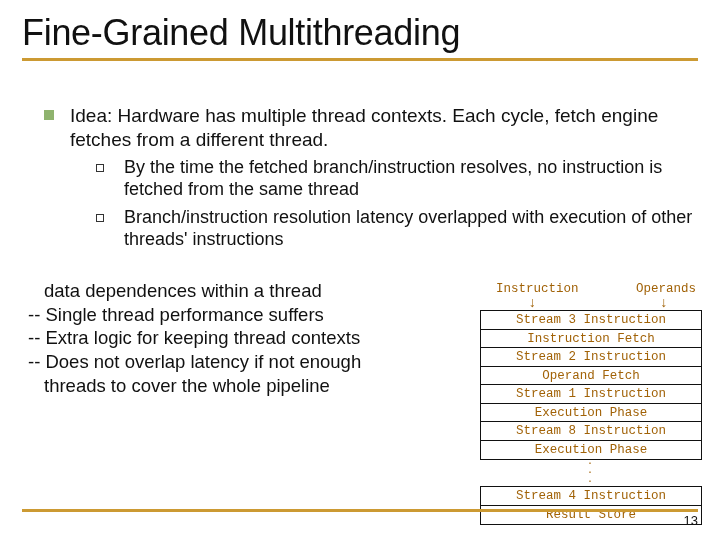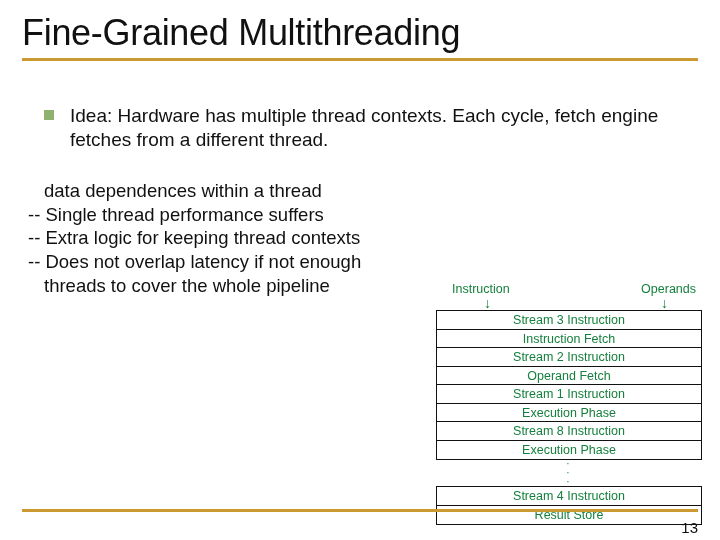--- a/index.html
+++ b/index.html
@@ -91,32 +91,32 @@
     position: absolute;
     left: 22px;
     right: 22px;
     bottom: 28px;
     height: 0;
     border-top: 3px solid #cc9a33;
   }
   .pagenum {
     position: absolute;
     right: 22px;
-    bottom: 4px;
-    font-size: 15px;
+    bottom: 12px;
+    font-size: 13px;
     text-align: right;
   }
   .diagram {
     position: absolute;
     right: 18px;
     top: 282px;
-    width: 266px;
-    font-family: Liberation Sans, sans-serif;
+    width: 222px;
+    font-family: Liberation Mono, monospace;
     font-size: 12.5px;
-    color: #15803d;
+    color: #a16207;
   }
   .diagram .labels {
     display: flex;
     justify-content: space-between;
     padding: 0 6px 0 16px;
     margin-bottom: 2px;
   }
   .diagram .arrows {
     display: flex;
     justify-content: space-between;
@@ -145,20 +145,24 @@
 <body>
 
 <div class="slide">
 
   <h1 class="title">Fine-Grained Multithreading</h1>
   <div class="rule"></div>
 
   <ul class="lvl1">
     <li>
       <span>Idea: Hardware has multiple thread contexts. Each cycle, fetch engine fetches from a different thread.</span>
+      <ul class="lvl2">
+        <li>By the time the fetched branch/instruction resolves, no instruction is fetched from the same thread</li>
+        <li>Branch/instruction resolution latency overlapped with execution of other threads' instructions</li>
+      </ul>
     </li>
   </ul>
 
   <div class="procon">
     <div class="row indent">data dependences within a thread</div>
     <div class="row">-- Single thread performance suffers</div>
     <div class="row">-- Extra logic for keeping thread contexts</div>
     <div class="row">-- Does not overlap latency if not enough</div>
     <div class="row indent">threads to cover the whole pipeline</div>
   </div>

